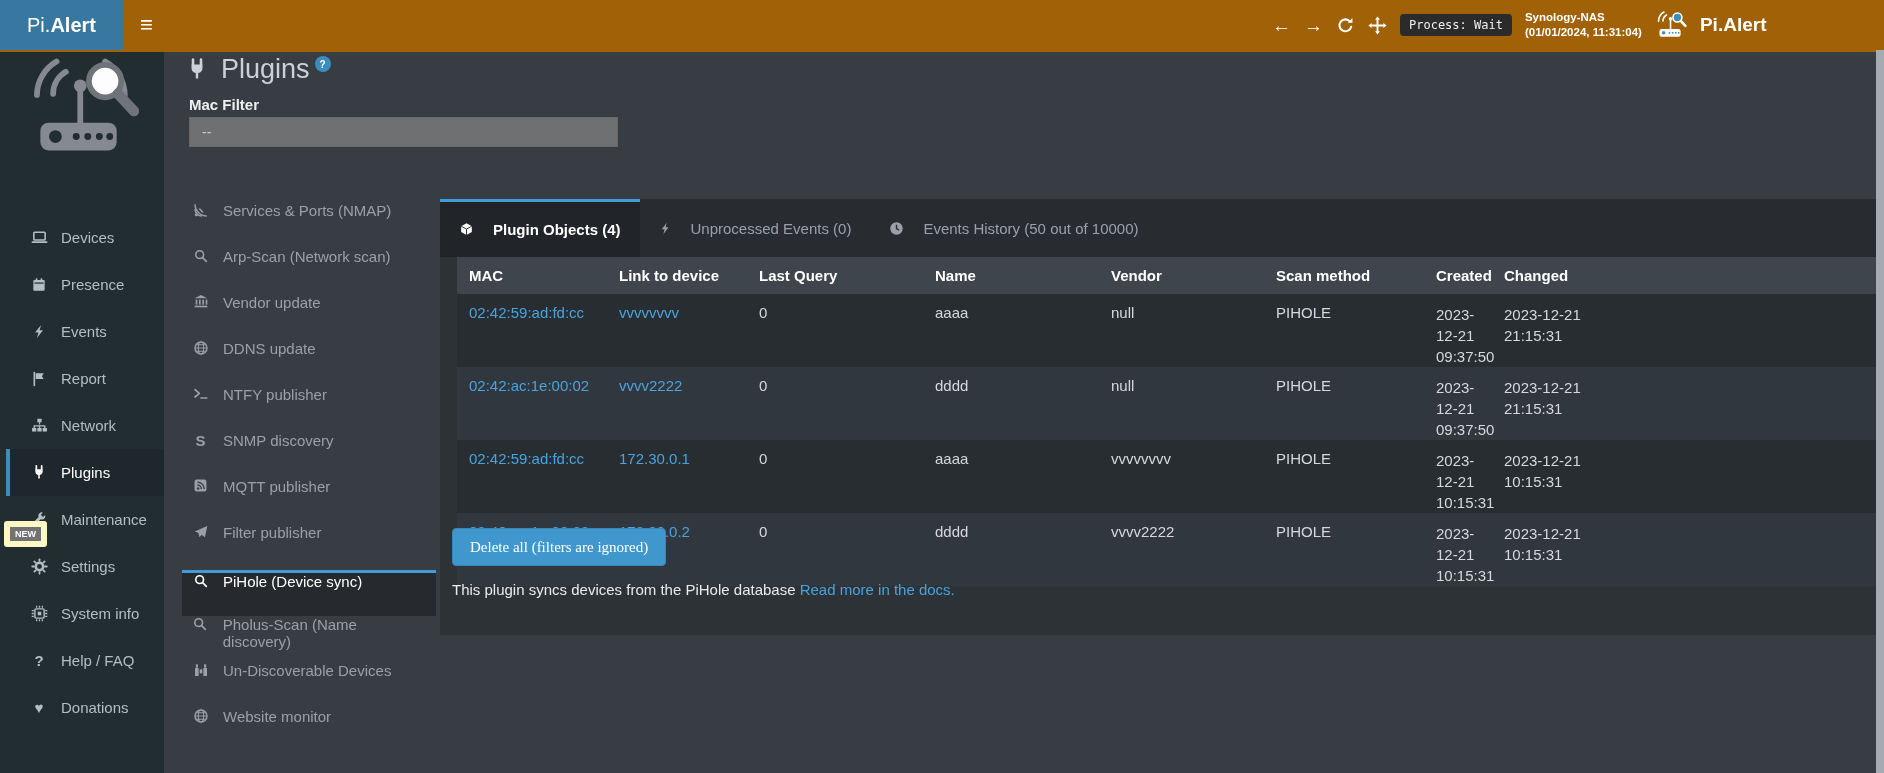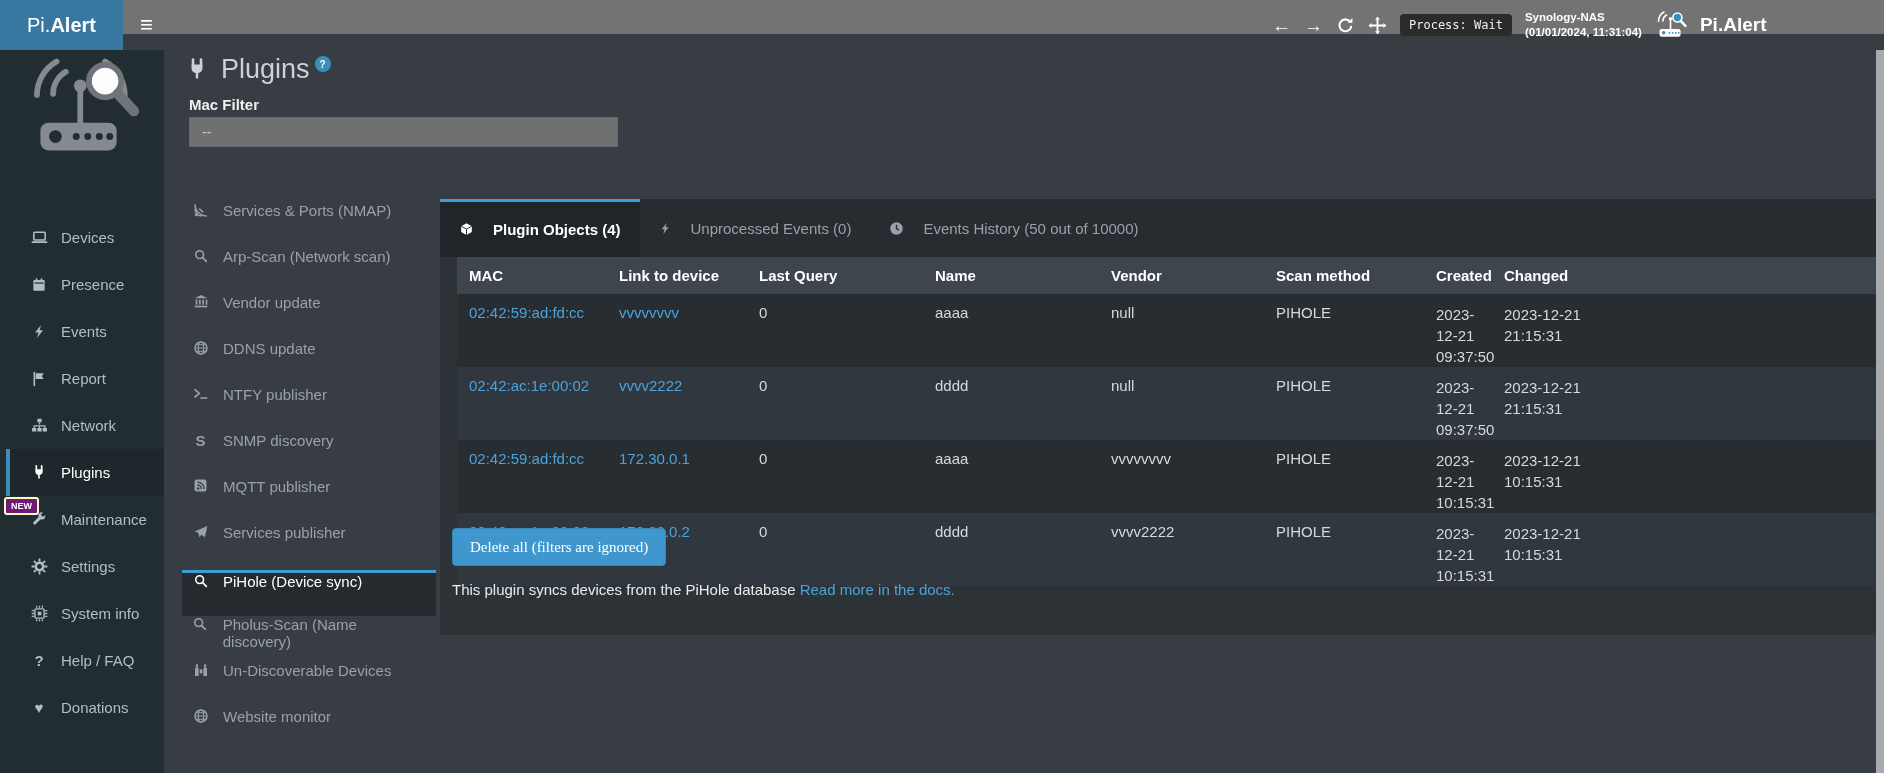--- a/index.html
+++ b/index.html
@@ -3,21 +3,21 @@
 <meta charset="utf-8">
 <style>
   * { box-sizing: border-box; }
   html,body { margin:0; padding:0; }
   body {
     width:1884px; height:773px; position:relative; overflow:hidden;
     background:#383d43; font-family:"Liberation Sans", sans-serif;
     -webkit-font-smoothing:antialiased;
   }
   
-  .navbar { position:absolute; left:0; top:0; width:1884px; height:34px; background:#737373; z-index:20; }
+  .navbar { position:absolute; left:0; top:0; width:1884px; height:52px; background:#a16207; z-index:20; }
   .brand { position:absolute; left:0; top:0; width:123px; height:50px; background:#38779f;
            color:#fff; font-size:20px; display:flex; align-items:center; justify-content:center; cursor:pointer; }
   .brand b { font-weight:bold; }
   .hamburger { position:absolute; left:130px; top:0; height:50px; padding:0 10px; display:flex; align-items:center;
                color:#fff; font-size:22px; cursor:pointer; }
   .nav-right { position:absolute; left:1272px; top:0; height:50px; display:flex; align-items:center; gap:13px; color:#fff; }
   .nav-ico { display:flex; align-items:center; justify-content:center; cursor:pointer; }
   .nav-arrow { font-size:19px; font-weight:bold; cursor:pointer; line-height:1; }
   .process-badge { background:#2b2b2b; color:#f0f0f0; font-family:"DejaVu Sans Mono", monospace;
                    font-size:12px; padding:4px 9px; border-radius:4px; white-space:nowrap; cursor:pointer; }
@@ -25,21 +25,21 @@
   .applabel { font-size:19px; font-weight:bold;text-align:center; }
   
   .sidebar { position:absolute; left:0; top:50px; width:164px; height:723px; background:#222d32; z-index:10; }
   .side-logo { display:flex; justify-content:center; margin-top:8px; }
   .menu { position:absolute; left:0; top:164px; width:164px;padding-left:6px; }
   .mi { height:47px; display:flex; align-items:center; gap:13px; padding-left:24px;
         color:#b2bec5; font-size:15px; cursor:pointer; }
   .mi .ic { width:18px; display:flex; justify-content:center; align-items:center; }
   .mi.active { background:#1e282c; color:#fff; box-shadow:inset 4px 0 0 #3c8dbc; }
   .glyph-ic { font-size:15px; font-weight:bold; }
-  .new-badge { position:absolute; left:4px; top:447px; background:#701a75; border:2px solid #fef9c3;
+  .new-badge { position:absolute; left:4px; top:471px; background:#737373; border:6px solid #fef9c3;
                color:#fff; font-size:9px; font-weight:bold; padding:2px 5px; border-radius:3px; z-index:6; }
   
   .content { position:absolute; left:164px; top:50px; width:1720px; height:723px; background:#383d43; }
   .page-header { position:absolute; left:21px; top:4px; display:flex; align-items:center; gap:12px; color:#cbd1d7; }
   .page-header h1 { font-size:27px; font-weight:400; margin:0; }
   .help-badge { width:16px; height:16px; border-radius:50%; background:#3c8dbc; color:#fff; font-size:10px;
                 font-weight:bold; display:flex; align-items:center; justify-content:center;
                 align-self:flex-start; margin:2px 0 0 -7px; cursor:pointer; }
   .filter-label { position:absolute; left:25px; top:46px; font-size:15px; font-weight:bold; color:#edeff1; }
   .filter-input { position:absolute; left:25px; top:67px; width:429px; height:30px; background:#6f7071;
@@ -352,21 +352,21 @@
             </svg>
         </span>
           <span>MQTT publisher</span>
       </a>
       <a class="pi">
         <span class="ic">
           <svg width="16" height="16" viewBox="0 0 24 24">
               <path d="M21.5 3 2.5 11.2l5.4 2L9.7 20l3-4 5.2 4z" fill="currentColor"></path>
             </svg>
         </span>
-          <span>Services publisher</span>
+          <span>Filter publisher</span>
       </a>
       <a class="pi active">
         <span class="ic">
           <svg width="16" height="16" viewBox="0 0 24 24">
               <circle cx="10" cy="10" r="5.8" fill="none" stroke="currentColor" stroke-width="2.4"></circle>
               <path d="M14.4 14.4 20 20" stroke="currentColor" stroke-width="2.6" stroke-linecap="round"></path>
             </svg>
         </span>
           <span>PiHole (Device sync)</span>
       </a>

